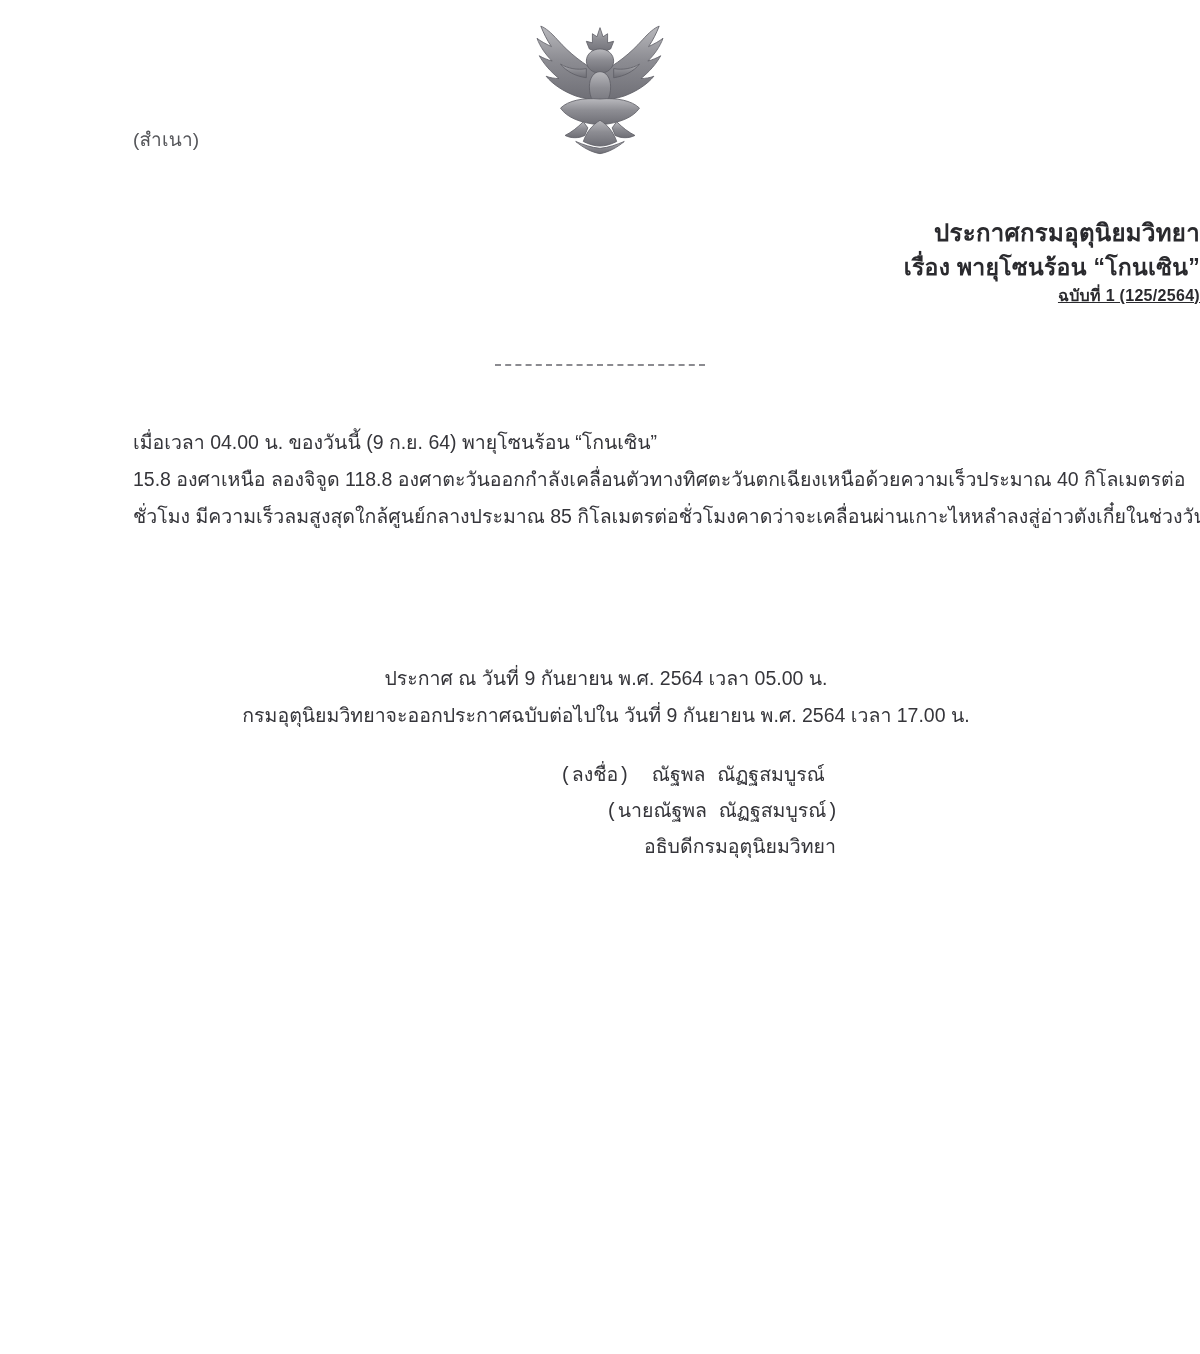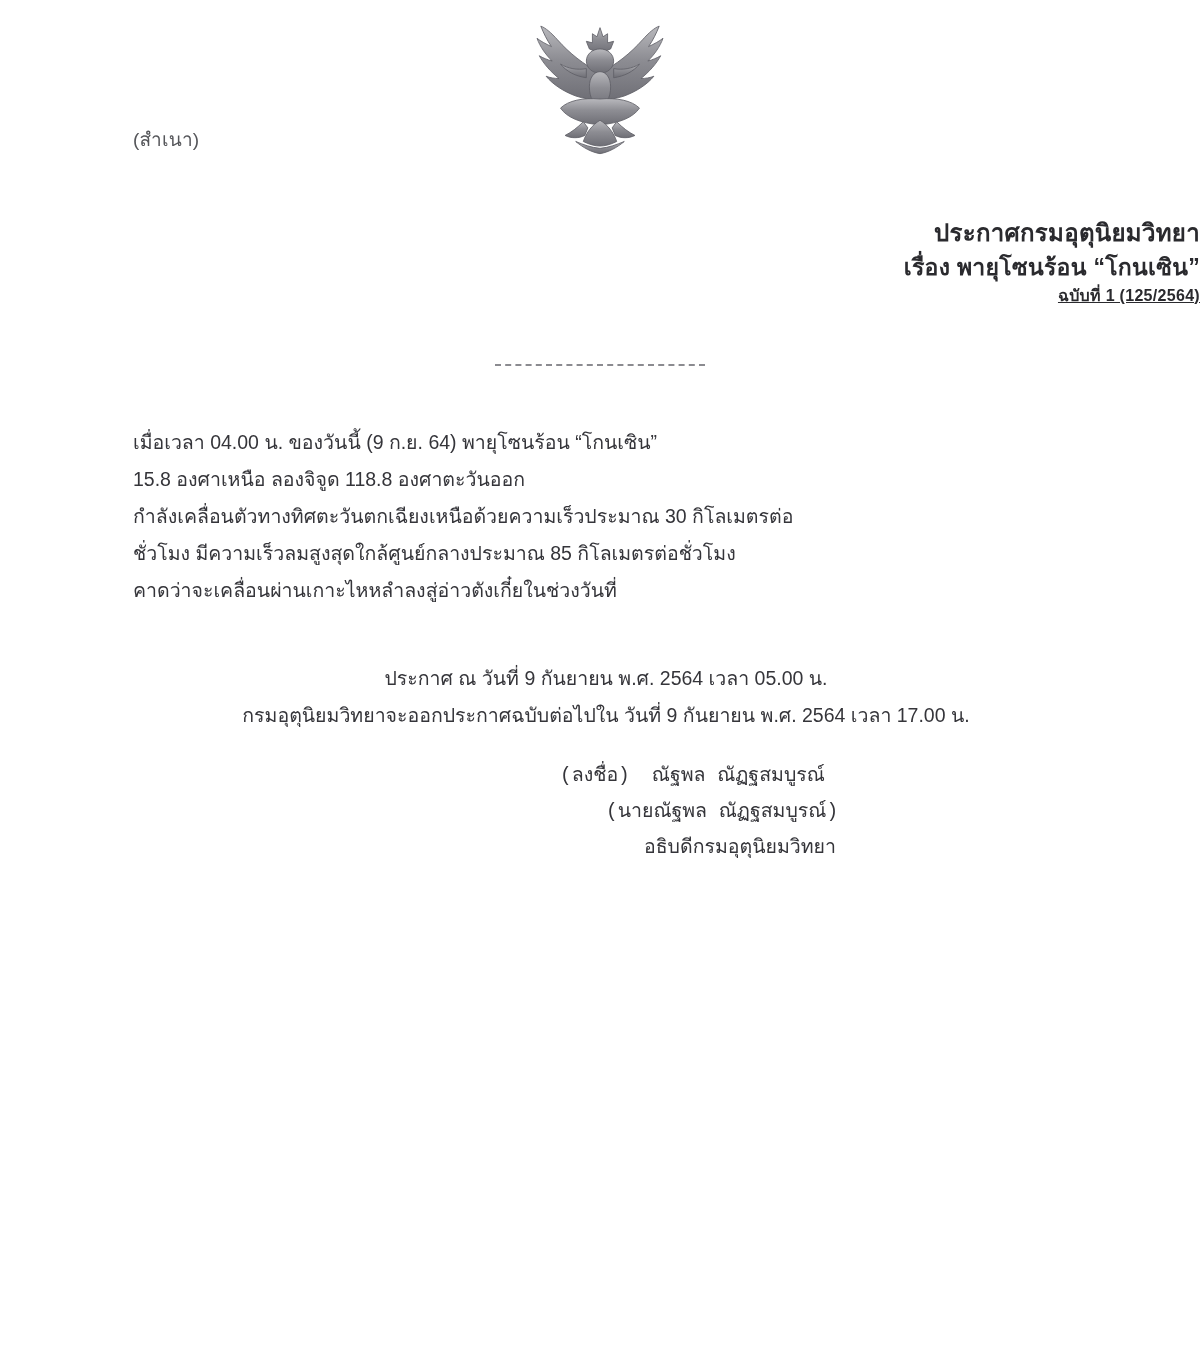--- a/index.html
+++ b/index.html
@@ -95,21 +95,20 @@
     width: 72px;
   }
   .para-lines .pline {
     display: block;
     white-space: nowrap;
   }
   
   .pline.just {
     display: flex;
     justify-content: space-between;
-    flex-direction: column;
   }
   .pline.just > span { white-space: pre; }
 
   
   .datelines {
     position: absolute;
     left: 12px;
     right: 0;
     top: 660px;
     text-align: center;
@@ -232,21 +231,21 @@
   <div class="rule"></div>
 
   <div class="body-block">
 
     <p class="para para-lines">
       <span class="pline just">
         <span>เมื่อเวลา 04.00 น. ของวันนี้ (9 ก.ย. 64) พายุโซนร้อน “โกนเซิน”</span>
       </span>
       <span class="pline just">
         <span>15.8 องศาเหนือ ลองจิจูด 118.8 องศาตะวันออก</span>
-        <span>กำลังเคลื่อนตัวทางทิศตะวันตกเฉียงเหนือด้วยความเร็วประมาณ 30 กิโลเมตรต่อ</span>
+        <span>กำลังเคลื่อนตัวทางทิศตะวันตกเฉียงเหนือด้วยความเร็วประมาณ 40 กิโลเมตรต่อ</span>
       </span>
       <span class="pline just">
         <span>ชั่วโมง มีความเร็วลมสูงสุดใกล้ศูนย์กลางประมาณ 85 กิโลเมตรต่อชั่วโมง</span>
         <span>คาดว่าจะเคลื่อนผ่านเกาะไหหลำลงสู่อ่าวตังเกี๋ยในช่วงวันที่</span>
       </span>
     </p>
 
   </div>
 
   <div class="datelines">

